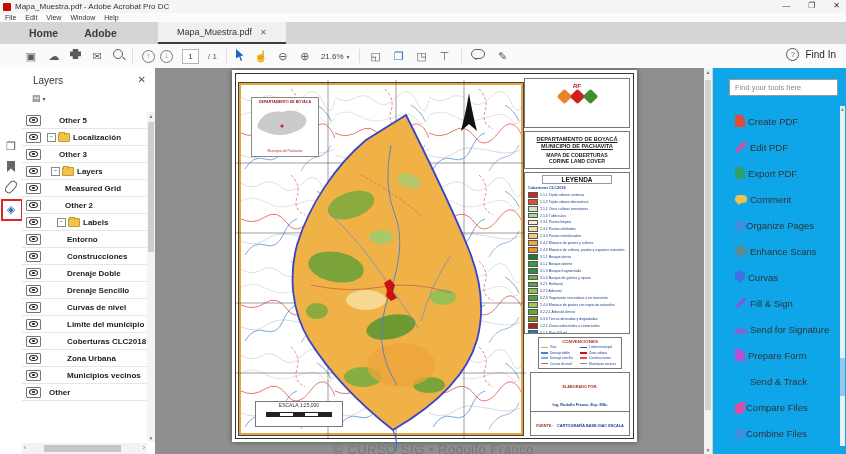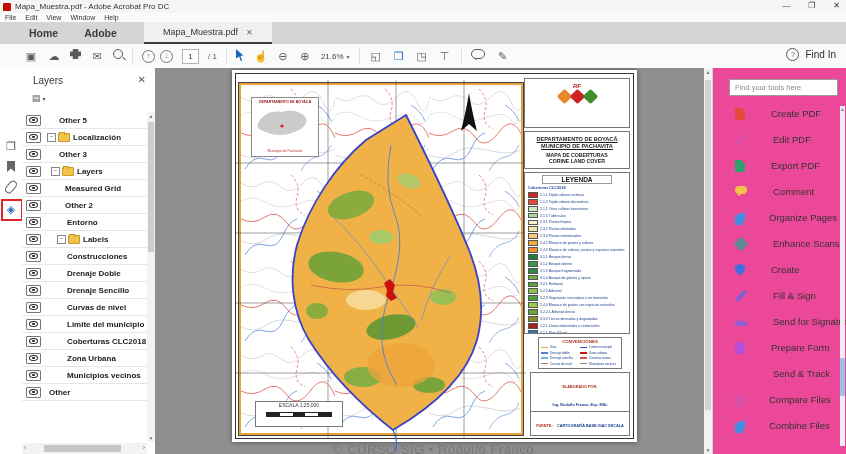--- a/index.html
+++ b/index.html
@@ -7,21 +7,21 @@
   .abs{position:absolute;}
   
   .titlebar{left:0;top:0;right:0;height:13px;background:#f5f5f5;border-bottom:1px solid #e6e6e6;
     display:flex;align-items:center;font-size:8px;color:#333;padding-left:3px;gap:4px;}
   .app-icon{width:8px;height:8px;background:#c00d00;border-radius:1px;display:inline-block;flex:0 0 auto;}
   .winbtns{position:absolute;right:6px;top:1px;display:flex;gap:18px;font-size:8px;color:#333;}
   .menubar{left:0;top:13px;right:0;height:9px;background:#fbfbfb;display:flex;gap:9px;
     align-items:center;font-size:7px;color:#333;padding-left:5px;}
   .tabbar{left:0;top:22px;right:0;height:22px;background:#d5d5d5;display:flex;align-items:stretch;}
   .tab-static{font-size:10.5px;font-weight:bold;color:#3c3c3c;display:flex;align-items:center;padding:0 13px;}
-  .doc-tab{background:#f0f0f0;border-bottom:2px solid #3c3c3c;margin-left:14px;width:128px;
+  .doc-tab{background:#f0f0f0;border-bottom:2px solid #3c3c3c;margin-left:28px;width:128px;
     display:flex;align-items:center;justify-content:center;gap:8px;font-size:9px;color:#333;}
   .doc-tab .x{color:#666;font-size:8px;}
   
   .toolbar{left:0;top:44px;right:0;height:24px;background:#fafafa;border-bottom:1px solid #cfcfcf;
     display:flex;align-items:center;gap:9px;padding-left:24px;color:#5a5a5a;}
   .tb-ic{font-size:11px;line-height:12px;color:#5a5a5a;display:inline-flex;align-items:center;justify-content:center;
     width:14px;height:14px;}
   .sep{width:1px;height:14px;background:#dcdcdc;}
   .pagebox{width:15px;height:13px;border:1px solid #b5b5b5;background:#fff;font-size:8px;color:#333;
     text-align:center;line-height:13px;}
@@ -106,25 +106,25 @@
   .conv-title{text-align:center;font-size:4.4px;font-weight:bold;color:#b03020;}
   .conv-grid{display:flex;flex-wrap:wrap;}
   .cv-item{width:50%;display:flex;align-items:center;gap:2px;margin-top:1.4px;box-sizing:border-box;}
   .cv-sw{flex:0 0 auto;width:7px;height:1.6px;}
   .cv-txt{font-size:3.2px;color:#1a3e8f;white-space:nowrap;}
   .info-box{left:298px;width:100px;top:302px;height:64px;}
   .info-row{border-bottom:1px solid #777;text-align:center;padding:1px 0;}
   .i-red{font-size:3.8px;font-weight:bold;color:#b03020;}
   .i-blue{font-size:3.8px;font-weight:bold;color:#1a3e8f;}
   
-  .rpanel{left:712px;top:68px;width:134px;bottom:0;background:#ec4899;border-left:1px solid #d2d2d2;}
+  .rpanel{left:712px;top:68px;width:134px;bottom:0;background:#0ea5e9;border-left:1px solid #d2d2d2;}
   .search{position:absolute;left:16px;top:11px;width:102px;height:15px;border:1px solid #9a9a9a;background:#fff;
     display:flex;align-items:center;padding-left:5px;font-size:7.5px;color:#8a8a8a;}
   .tools{position:absolute;left:22px;top:40px;right:10px;}
-  .tool{height:26px;display:flex;align-items:flex-start;gap:26px;cursor:default;}
+  .tool{height:26px;display:flex;align-items:center;gap:3px;cursor:default;}
   .t-ic{flex:0 0 auto;width:12px;height:12px;display:inline-flex;align-items:center;justify-content:center;}
   .t-label{font-size:9.5px;color:#333;white-space:nowrap;}
   .shape-doc{background:var(--c);clip-path:polygon(0 0,65% 0,100% 35%,100% 100%,0 100%);width:10px;height:12px;}
   .shape-pages{background:var(--c);width:8px;height:10px;box-shadow:3px -3px 0 -1px var(--c);margin-top:3px;}
   .shape-bubble{background:var(--c);width:12px;height:8px;border-radius:5px;position:relative;}
   .shape-bubble::after{content:"";position:absolute;left:2px;bottom:-4px;border:2.5px solid transparent;border-top-color:var(--c);}
   .shape-shield{background:var(--c);width:10px;height:12px;clip-path:polygon(50% 0,100% 12%,100% 55%,50% 100%,0 55%,0 12%);}
   .shape-pen{background:var(--c);width:12px;height:12px;clip-path:polygon(0 100%,15% 62%,78% 0,100% 22%,38% 85%);}
   .shape-sig{background:var(--c);width:12px;height:10px;
     clip-path:polygon(0 70%,18% 35%,38% 70%,58% 25%,78% 70%,100% 40%,100% 100%,0 100%);}
@@ -268,30 +268,30 @@
         <span>Measured Grid</span>
       </div>
       <div class="lrow">
         <span class="eye"></span>
         <span style="flex: 0 0 auto; display: inline-block; width: 24px;"></span>
 
         <span>Other 2</span>
       </div>
       <div class="lrow">
         <span class="eye"></span>
-        <span style="flex: 0 0 auto; display: inline-block; width: 26px;"></span>
-
-        <span>Entorno</span>
-      </div>
-      <div class="lrow">
-        <span class="eye"></span>
         <span style="flex: 0 0 auto; display: inline-block; width: 16px;"></span>
         <span class="expander">−</span>
         <span class="folder"></span>
         <span>Labels</span>
+      </div>
+      <div class="lrow">
+        <span class="eye"></span>
+        <span style="flex: 0 0 auto; display: inline-block; width: 26px;"></span>
+
+        <span>Entorno</span>
       </div>
       <div class="lrow">
         <span class="eye"></span>
         <span style="flex: 0 0 auto; display: inline-block; width: 26px;"></span>
 
         <span>Construcciones</span>
       </div>
       <div class="lrow">
         <span class="eye"></span>
         <span style="flex: 0 0 auto; display: inline-block; width: 26px;"></span>
@@ -630,21 +630,21 @@
       <div class="tool">
         <span class="t-ic shape-pages" style="--c: #3f8fe0;"></span>
         <span class="t-label">Organize Pages</span>
       </div>
       <div class="tool">
         <span class="t-ic shape-printer" style="--c: #5a8a93;"></span>
         <span class="t-label">Enhance Scans</span>
       </div>
       <div class="tool">
         <span class="t-ic shape-shield" style="--c: #3f6fe0;"></span>
-        <span class="t-label">Create</span>
+        <span class="t-label">Curvas</span>
       </div>
       <div class="tool">
         <span class="t-ic shape-pen" style="--c: #7a5fe0;"></span>
         <span class="t-label">Fill &amp; Sign</span>
       </div>
       <div class="tool">
         <span class="t-ic shape-sig" style="--c: #8a5fd9;"></span>
         <span class="t-label">Send for Signature</span>
       </div>
       <div class="tool">

